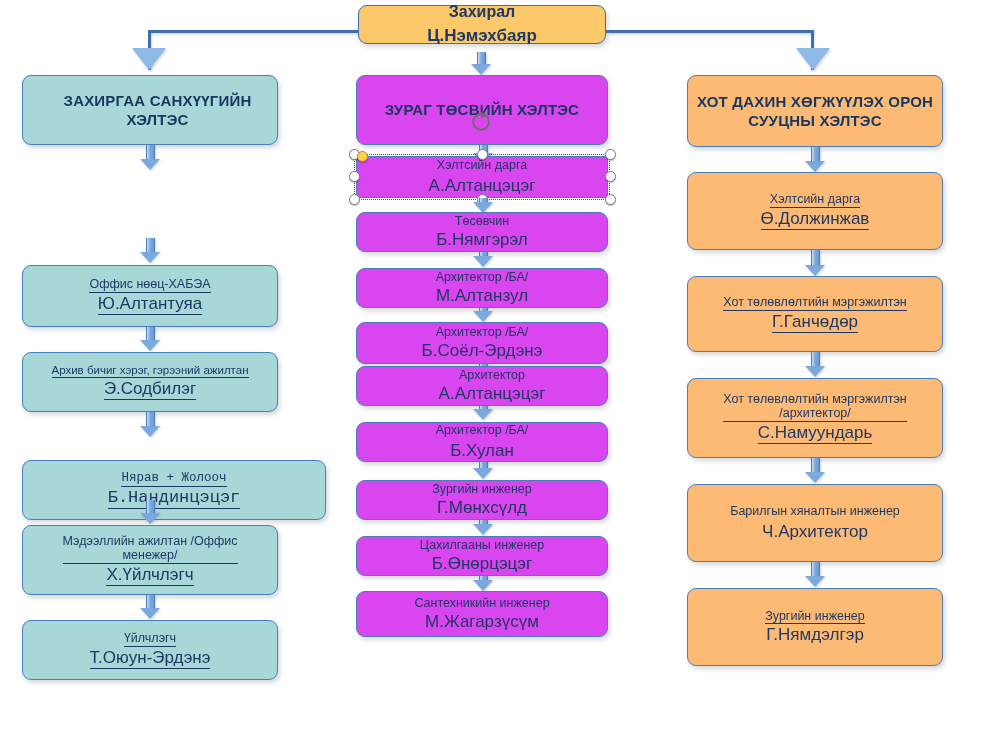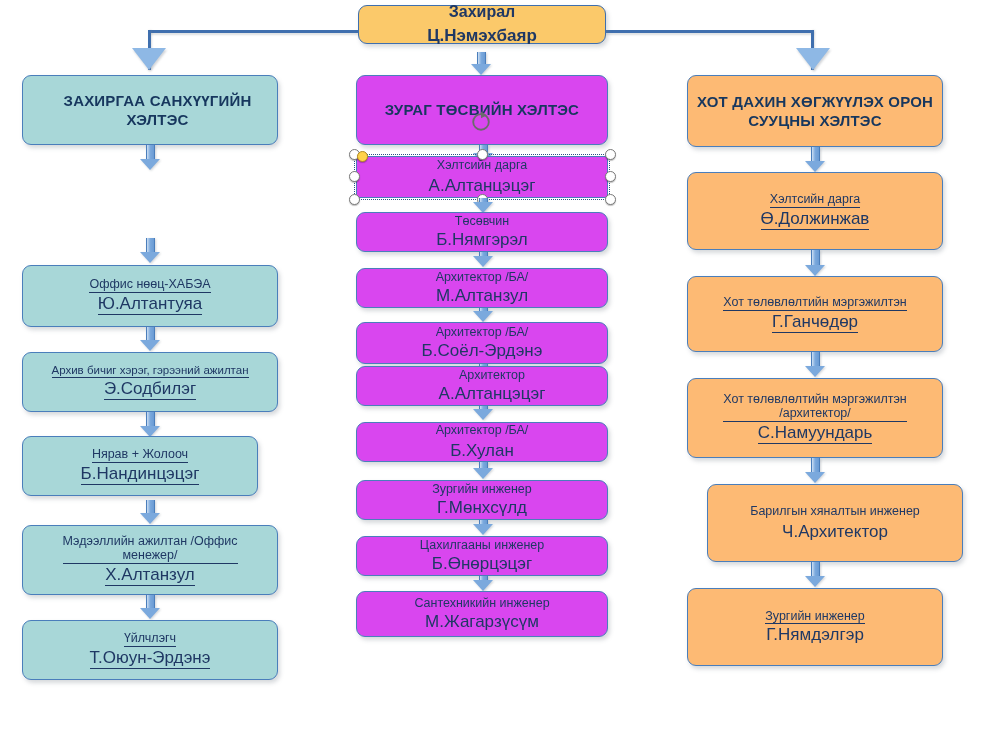--- a/index.html
+++ b/index.html
@@ -184,33 +184,33 @@
   </div>
   <div class="node fill-teal" style="left:22px; top:352px; width:256px; height:60px;">
     <div class="role sq ul" style="font-size:11.5px;">Архив бичиг хэрэг, гэрээний ажилтан</div>
     <div class="person sq ul">Э.Содбилэг</div>
   </div>
 
   <div class="blockarrow" style="left:140px; top:412px;">
     <div class="shaft" style="height:14px;"></div>
       <div class="head"></div>
   </div>
-  <div class="node fill-teal" style="left:22px; top:436px; width:236px; height:60px;">
+  <div class="node fill-teal" style="left:22px; top:460px; width:304px; height:60px;font-family:Liberation Mono, monospace;">
     <div class="role sq ul">Нярав + Жолооч</div>
     <div class="person sq ul">Б.Нандинцэцэг</div>
   </div>
 
   <div class="blockarrow" style="left:140px; top:500px;">
     <div class="shaft" style="height:13px;"></div>
       <div class="head"></div>
   </div>
   <div class="node fill-teal" style="left:22px; top:525px; width:256px; height:70px;justify-content:center;">
     <div class="role sq ul">Мэдээллийн ажилтан /Оффис
 менежер/</div>
-    <div class="person sq ul">Х.Алтанзул</div>
+    <div class="person sq ul">Х.Үйлчлэгч</div>
   </div>
 
   <div class="blockarrow" style="left:140px; top:595px;">
     <div class="shaft" style="height:13px;"></div>
       <div class="head"></div>
   </div>
   <div class="node fill-teal" style="left:22px; top:620px; width:256px; height:60px;">
     <div class="role sq ul">Үйлчлэгч</div>
     <div class="person sq ul">Т.Оюун-Эрдэнэ</div>
   </div>
@@ -347,21 +347,21 @@
   <div class="node fill-mint" style="left:687px; top:378px; width:256px; height:80px;">
     <div class="role sq ul">Хот төлөвлөлтийн мэргэжилтэн
 /архитектор/</div>
     <div class="person sq ul">С.Намуундарь</div>
   </div>
 
   <div class="blockarrow" style="left:805px; top:458px;">
     <div class="shaft" style="height:14px;"></div>
       <div class="head"></div>
   </div>
-  <div class="node fill-mint" style="left:687px; top:484px; width:256px; height:78px;margin-left:20px;">
+  <div class="node fill-mint" style="left:687px; top:484px; width:256px; height:78px;">
     <div class="role sq">Барилгын хяналтын инженер</div>
     <div class="person">Ч.Архитектор</div>
   </div>
 
   <div class="blockarrow" style="left:805px; top:562px;">
     <div class="shaft" style="height:14px;"></div>
       <div class="head"></div>
   </div>
   <div class="node fill-mint" style="left:687px; top:588px; width:256px; height:78px;">
     <div class="role sq ul">Зургийн инженер</div>

